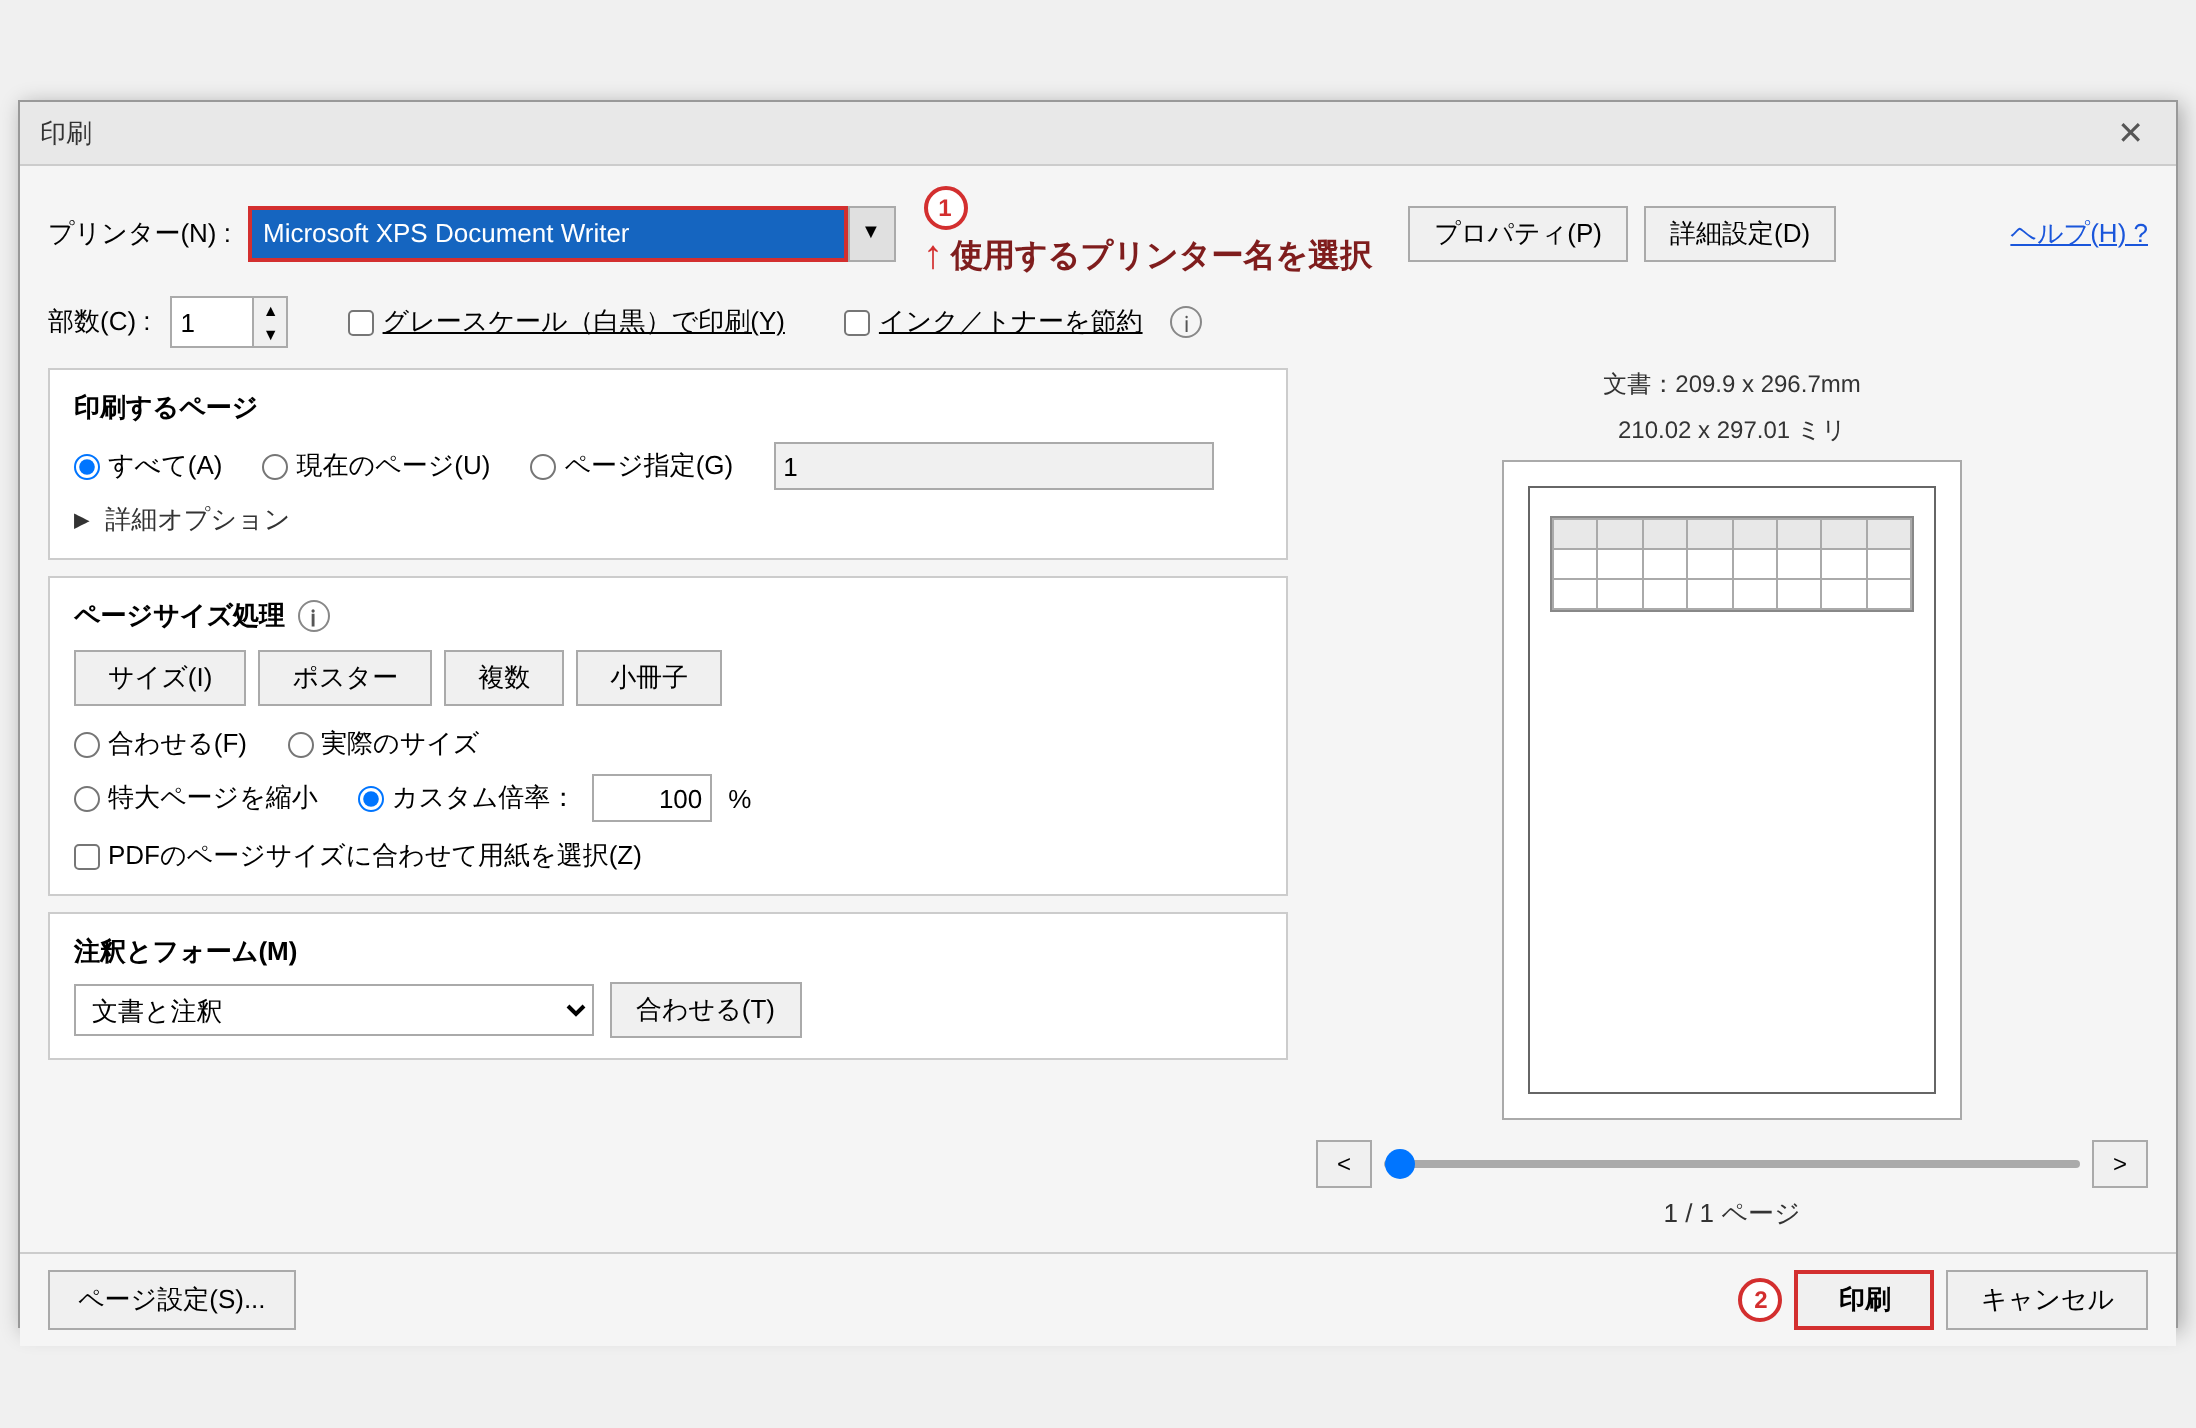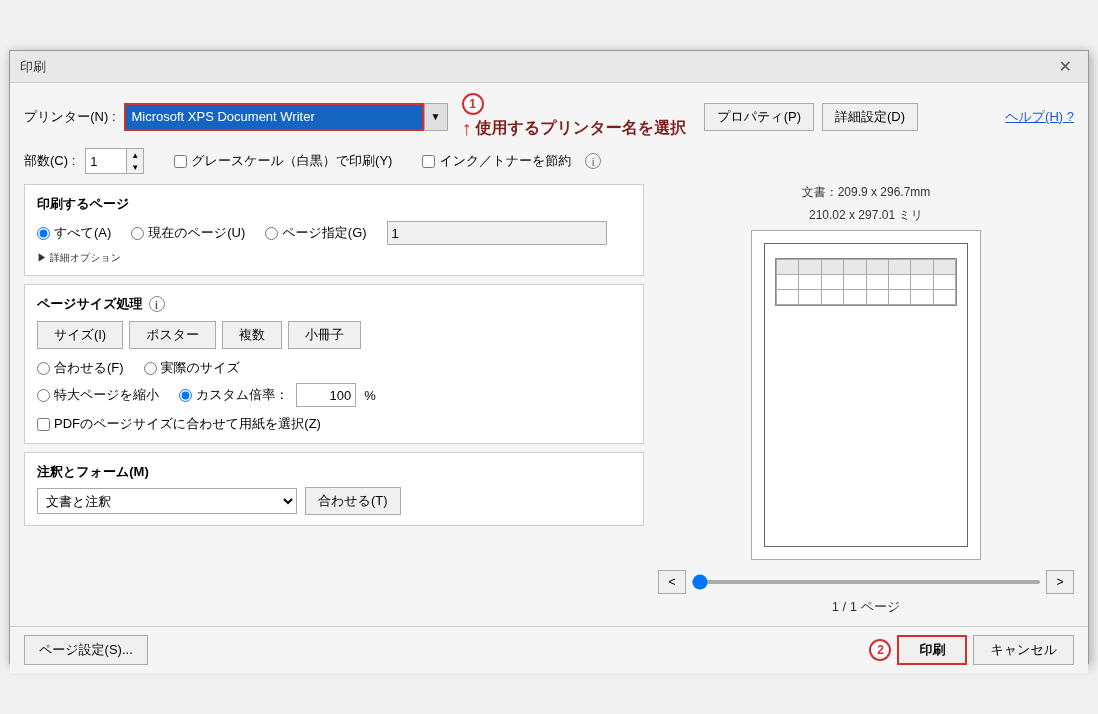--- a/index.html
+++ b/index.html
@@ -155,20 +155,21 @@
       display: flex;
       align-items: center;
       justify-content: center;
       padding: 0;
     }
     .checkbox-group {
       display: flex;
       align-items: center;
       gap: 4px;
       margin-left: 20px;
+      text-decoration: underline;
     }
     .checkbox-group label { font-size: 13px; }
     .main-content {
       display: flex;
       flex: 1;
       gap: 14px;
     }
     .left-panel {
       flex: 0 0 620px;
       display: flex;
@@ -207,27 +208,28 @@
     }
     .page-input {
       width: 220px;
       height: 24px;
       border: 1px solid #aaa;
       background: #f0f0f0;
       padding: 2px 4px;
       font-size: 13px;
     }
     .detail-options {
-      font-size: 10px;
+      font-size: 13px;
       color: #333;
       cursor: pointer;
       display: flex;
       align-items: center;
       gap: 4px;
       margin-top: 4px;
+      font-family: Liberation Mono, monospace;
     }
     .page-size-section {
       border: 1px solid #ccc;
       background: white;
       padding: 10px 12px;
       margin-bottom: 8px;
     }
     .page-size-title {
       display: flex;
       align-items: center;

